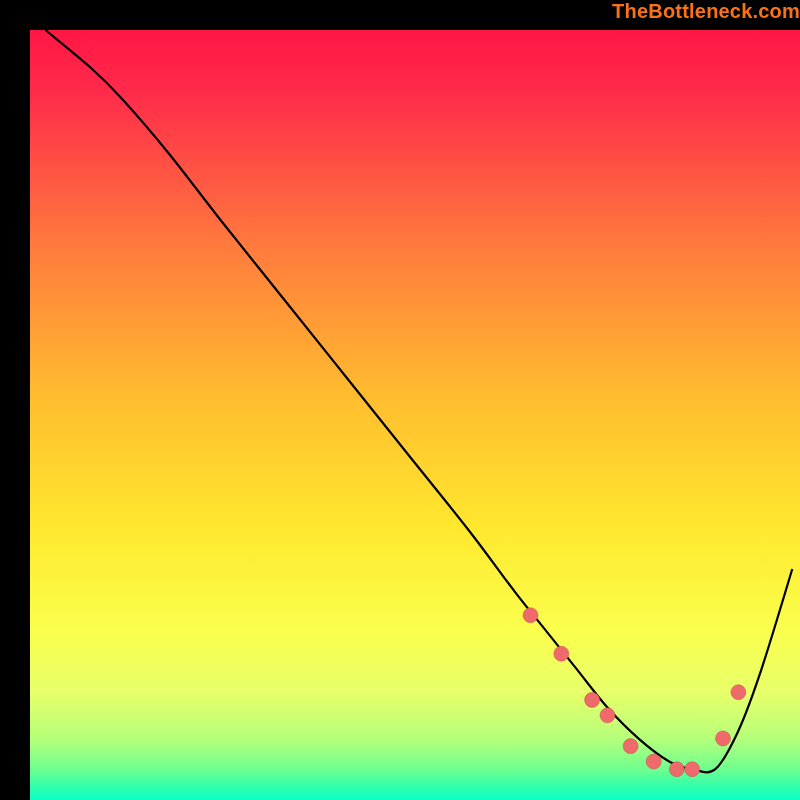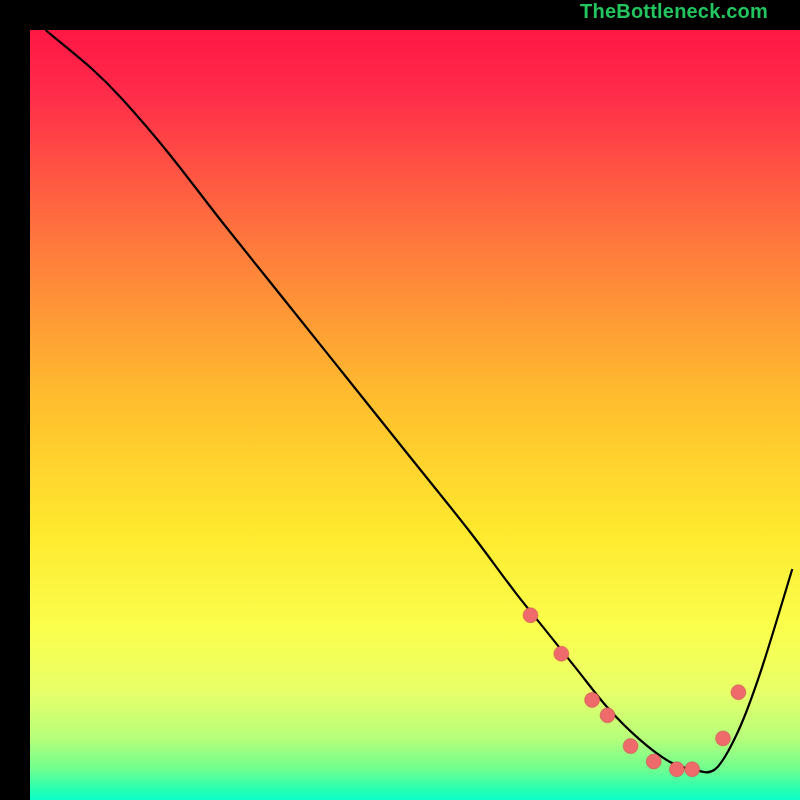--- a/index.html
+++ b/index.html
@@ -10,25 +10,25 @@
     width: 770px; height: 770px;
     background: #000;
   }
   .plot {
     position: absolute;
     left: 15px; top: 15px;
     width: 770px; height: 770px;
   }
   .watermark {
     position: absolute;
-    top: 0; right: 32px;
+    top: 0; right: 0;
     font-family: Arial, Helvetica, sans-serif;
     font-size: 20px;
     font-weight: 600;
-    color: #22c55e;
+    color: #f97316;
     letter-spacing: 0.2px;
   }
 </style>
 </head>
 <body>
 
 <div class="frame">
   <svg id="chart-svg" class="plot" viewBox="0 0 770 770" preserveAspectRatio="none">
     <defs>
       <linearGradient id="bg-grad" x1="0" y1="0" x2="0" y2="1">

